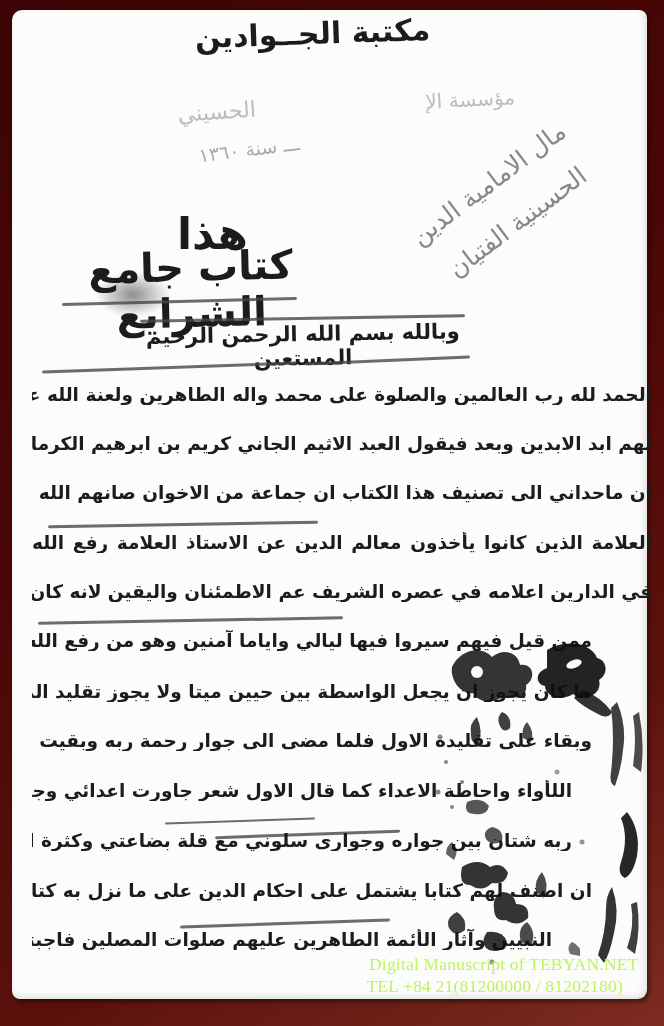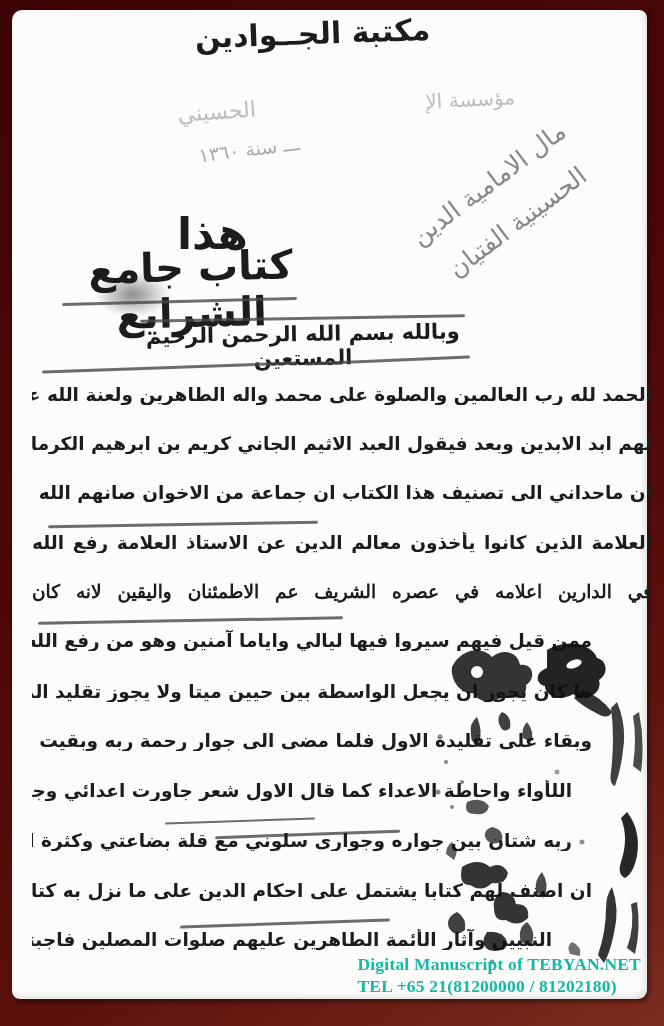--- a/index.html
+++ b/index.html
@@ -10,23 +10,23 @@
   .page{position:absolute;left:12px;top:10px;right:17px;bottom:27px;
         background:#fcfcfa;border-radius:10px 8px 9px 8px;
         box-shadow:inset -3px -3px 6px rgba(0,0,0,.10), 2px 3px 4px rgba(0,0,0,.45);}
   .ar{direction:rtl;unicode-bidi:plaintext;color:#1c1c1c;position:absolute;}
   .faded{color:#bcbcc0;}
   .rule{position:absolute;background:#474747;border-radius:2px;opacity:.8;}
   .mline{position:absolute;left:32px;right:12px;direction:rtl;
          font-size:18.5px;font-weight:700;color:#1c1c1c;
          text-align:justify;text-align-last:justify;letter-spacing:.2px;
          font-family:"DejaVu Sans",sans-serif;white-space:nowrap;overflow:hidden;}
-  .wm{position:absolute;right:23px;text-align:left;
-      font-family:"Liberation Serif","DejaVu Serif",serif;font-weight:bold;
-      font-size:17.5px;line-height:22px;color:#14b8a6;letter-spacing:.2px;}
+  .wm{position:absolute;right:23px;text-align:center;
+      font-family:"Liberation Serif","DejaVu Serif",serif;font-weight:normal;
+      font-size:17.5px;line-height:22px;color:#bef264;letter-spacing:.2px;}
   .diag{position:absolute;left:398px;top:148px;width:255px;height:170px;
         transform:rotate(-37deg);transform-origin:50% 50%;
         direction:rtl;color:#84898e;font-size:25px;line-height:1.9;text-align:center;}
   .smudge{position:absolute;left:95px;top:272px;width:75px;height:45px;border-radius:50%;
           background:radial-gradient(closest-side,rgba(50,50,50,.55),rgba(50,50,50,0));
           filter:blur(1.5px);}
 </style>
 </head>
 <body>
 
@@ -59,21 +59,21 @@
   <div class="ar" style="left:128px;top:322px;width:350px;text-align:center;font-size:21px;font-weight:bold;transform:rotate(-1deg);">وبالله بسم الله الرحمن الرحيم المستعين</div>
 
   <div class="rule" style="left:42px;top:366px;width:255px;height:2.5px;transform:rotate(-2deg);"></div>
   <div class="rule" style="left:305px;top:359px;width:165px;height:2.5px;transform:rotate(-2.5deg);"></div>
 
   <div class="mline" style="top:384px;">الحمد لله رب العالمين والصلوة على محمد واله الطاهرين ولعنة الله على من نصـ</div>
   <div class="mline" style="top:433px;">لهم ابد الابدين وبعد فيقول العبد الاثيم الجاني كريم بن ابرهيم الكرماني</div>
   <div class="mline" style="top:482px;">ان ماحداني الى تصنيف هذا الكتاب ان جماعة من الاخوان صانهم الله عن طوارق</div>
   <div class="rule" style="left:48px;top:523px;width:270px;height:2.5px;transform:rotate(-1deg);"></div>
   <div class="mline" style="top:532px;">العلامة الذين كانوا يأخذون معالم الدين عن الاستاذ العلامة رفع الله</div>
-  <div class="mline" style="top:581px;font-family:Liberation Serif, serif;">في الدارين اعلامه في عصره الشريف عم الاطمئنان واليقين لانه كان</div>
+  <div class="mline" style="top:581px;">في الدارين اعلامه في عصره الشريف عم الاطمئنان واليقين لانه كان</div>
   <div class="rule" style="left:38px;top:619px;width:305px;height:2.5px;transform:rotate(-1deg);"></div>
   <div class="mline" style="top:630px;width:560px;right:auto;left:32px;">ممن قيل فيهم سيروا فيها ليالي واياما آمنين وهو من رفع الله شانه وانار برهانه</div>
   <div class="mline" style="top:681px;width:560px;right:auto;left:32px;">ما كان يجوز ان يجعل الواسطة بين حيين ميتا ولا يجوز تقليد الميت ابتدأ</div>
   <div class="mline" style="top:730px;width:560px;right:auto;left:32px;">وبقاء على تقليده الاول فلما مضى الى جوار رحمة ربه وبقيت انا في اصطلام</div>
   <div class="mline" style="top:780px;width:540px;right:auto;left:32px;">اللأواء واحاطة الاعداء كما قال الاول شعر جاورت اعدائي وجاور</div>
   <div class="rule" style="left:165px;top:820px;width:150px;height:2px;transform:rotate(-2deg);"></div>
   <div class="rule" style="left:215px;top:833px;width:185px;height:2.5px;transform:rotate(-2deg);"></div>
   <div class="mline" style="top:830px;width:540px;right:auto;left:32px;">ربه شتان بين جواره وجواري سلوني مع قلة بضاعتي وكثرة اضاعتي</div>
   <div class="mline" style="top:880px;width:560px;right:auto;left:32px;">ان اصنف لهم كتابا يشتمل على احكام الدين على ما نزل به كتاب الله وسنة خاتم</div>
   <div class="rule" style="left:180px;top:922px;width:210px;height:2.5px;transform:rotate(-2deg);"></div>
@@ -110,15 +110,15 @@
       <path opacity=".85" d="M180 245 q8 22 2 46 q-4 20-10 30 l-6-8 q8-24 8-46 q0-14 6-22 z"></path>
       <path opacity=".8" d="M205 260 q4 26-2 52 l-8-6 q8-22 4-44 z"></path>
       <path opacity=".6" d="M140 300 q10 4 8 14 l-10-2 q-4-8 2-12 z"></path>
       <circle opacity=".45" cx="150" cy="200" r="2.5"></circle>
         <circle opacity=".45" cx="60" cy="320" r="2.5"></circle>
     </g>
   </svg>
 
   <div class="wm" style="top:953px;">
     <div>Digital Manuscript of TEBYAN.NET</div>
-    <div style="padding-right:18px;">TEL +65 21(81200000 / 81202180)</div>
+    <div style="padding-right:18px;">TEL +84 21(81200000 / 81202180)</div>
   </div>
 </div>
 
 </body></html>

